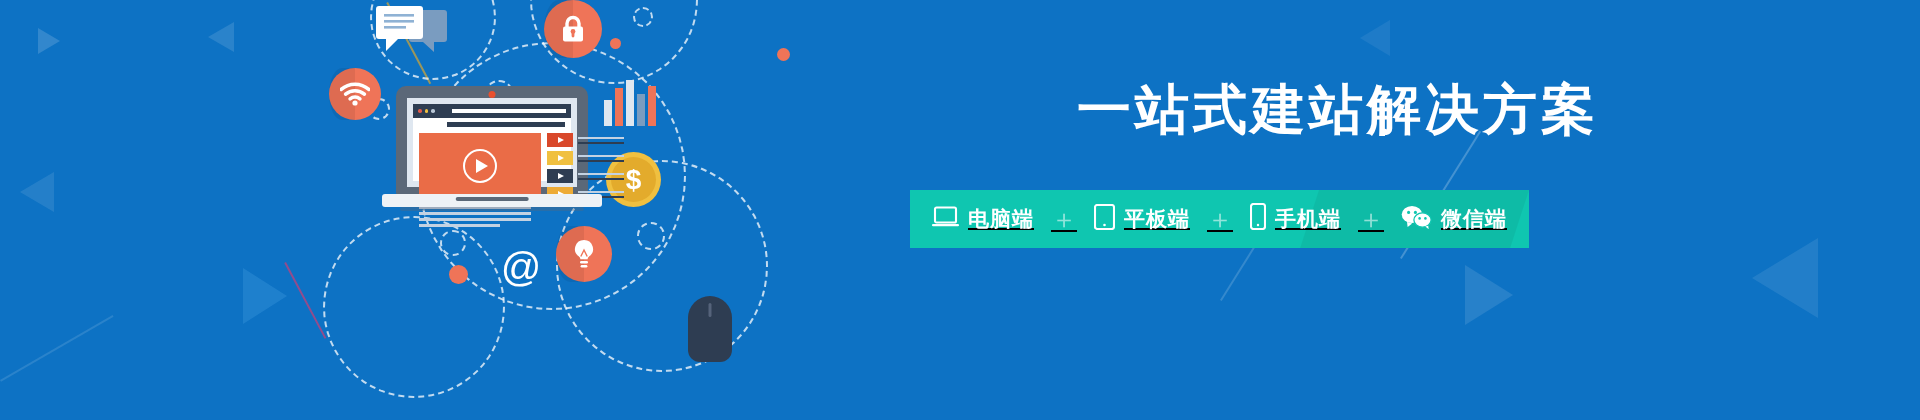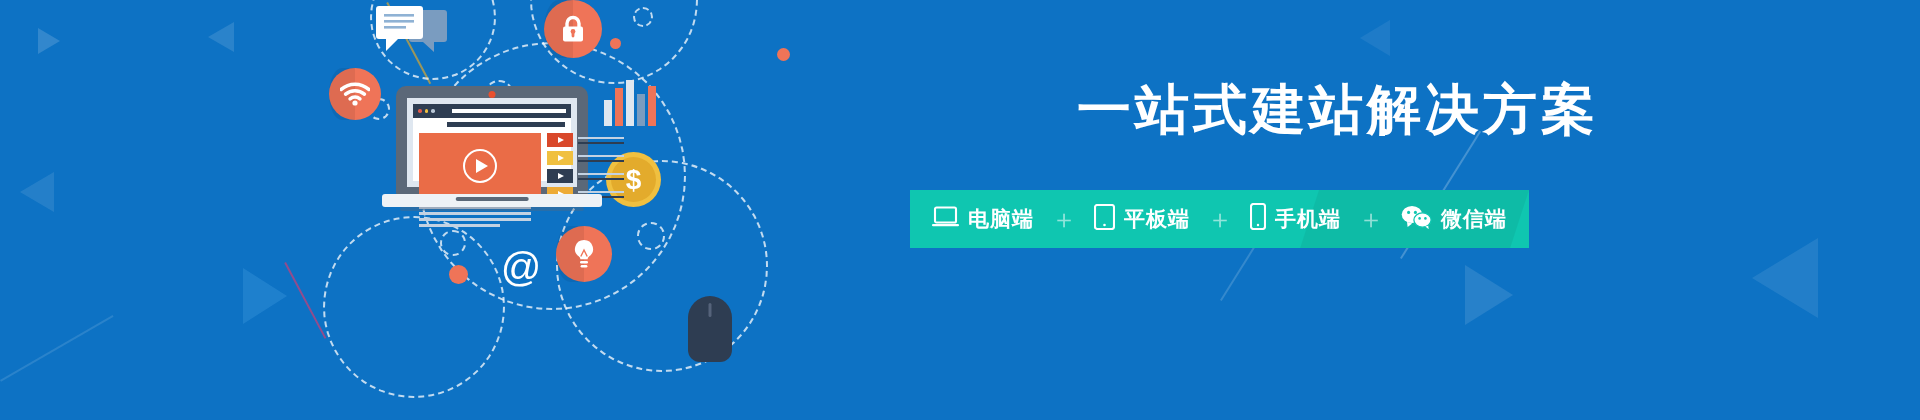--- a/index.html
+++ b/index.html
@@ -140,20 +140,21 @@
     white-space:nowrap;
     margin-top:24px;
   }
   .badge {
     position:absolute; left:162px; top:190px;
     height:58px;
     background:#0fc6b0;
     display:flex; align-items:center;
     padding:0 22px;
     overflow:hidden;
+    text-decoration:underline;
   }
   .badge::after{
     content:""; position:absolute; right:0; top:0; bottom:0;
     width:210px;
     background:rgba(0,0,0,.055);
     transform:skewX(-18deg);
     transform-origin:top right;
     pointer-events:none;
   }
   .badge-item {

